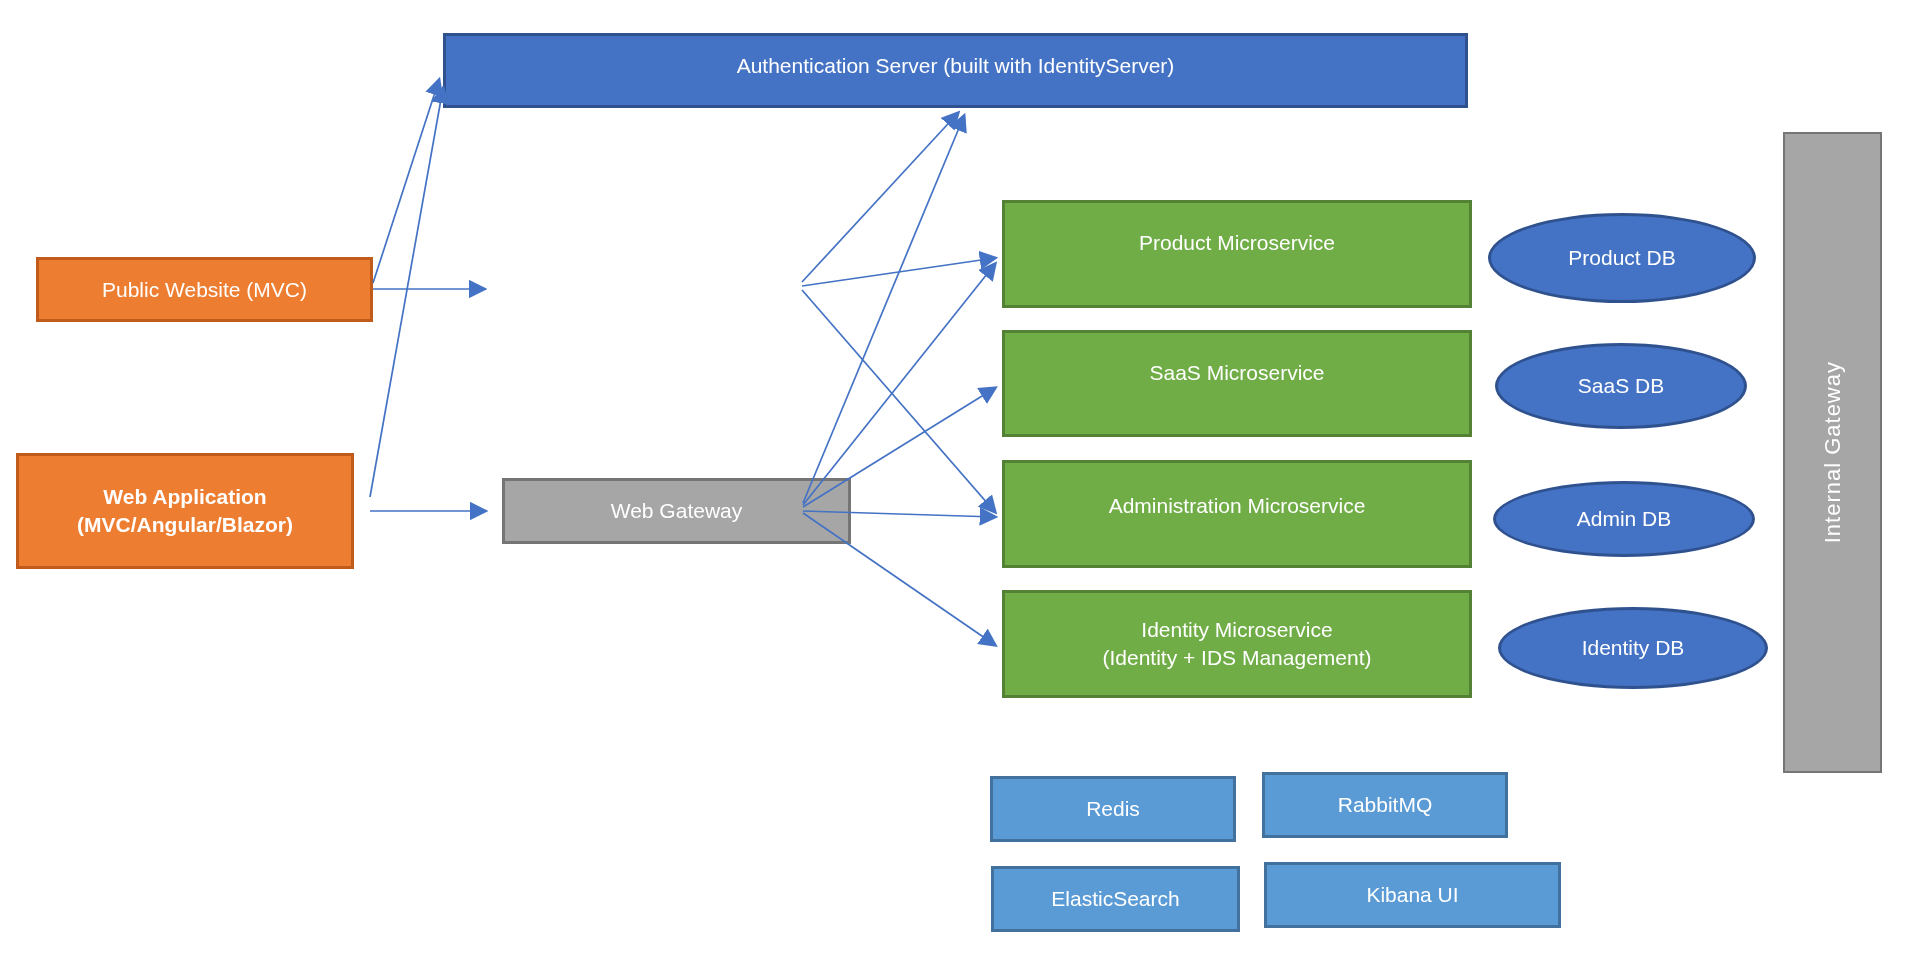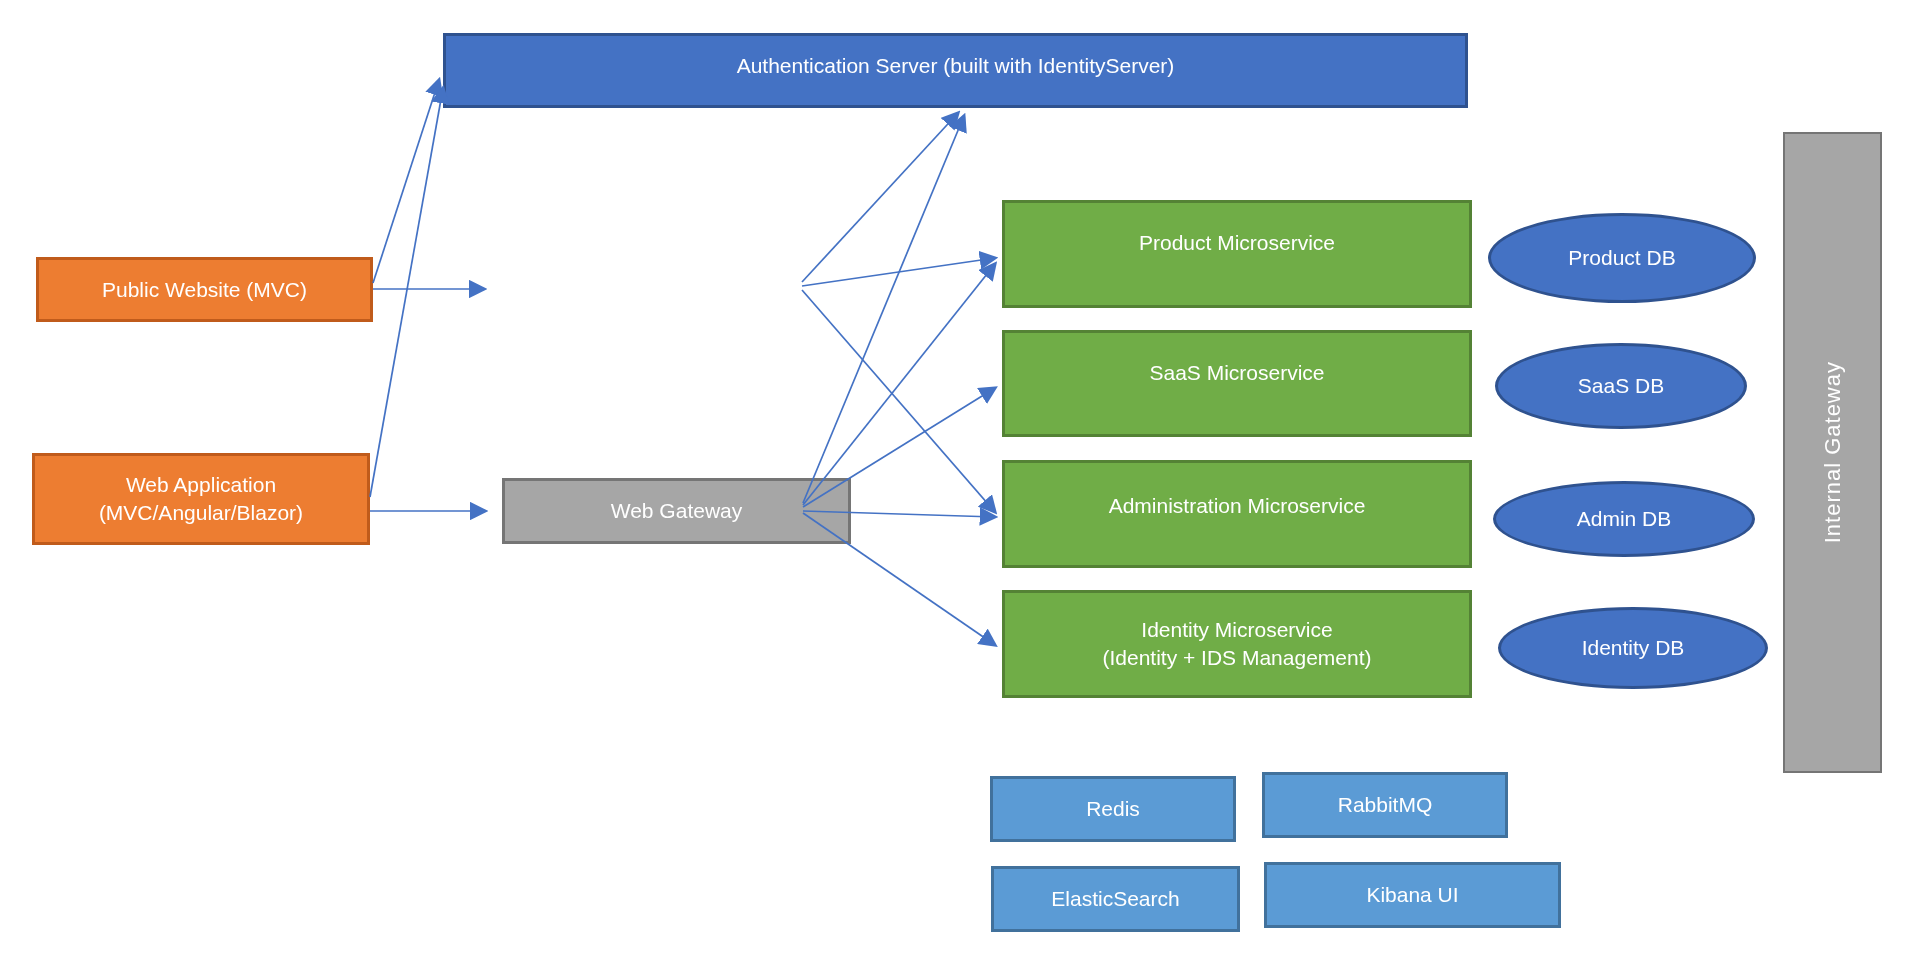--- a/index.html
+++ b/index.html
@@ -16,21 +16,21 @@
   .box-orange{background:var(--orange-fill);border:3px solid var(--orange-border);}
   .box-gray{background:var(--gray-fill);border:3px solid var(--gray-border);}
   .box-green{background:var(--green-fill);border:3px solid var(--green-border);}
   .box-lightblue{background:var(--lightblue-fill);border:3px solid var(--lightblue-border);}
   .ellipse{background:var(--blue-fill);border:3px solid var(--blue-border);border-radius:50%;}
   .bar-gray{background:var(--gray-fill);border:2px solid var(--gray-border);}
 
   
   #auth-server{left:443px;top:33px;width:1025px;height:75px;padding-bottom:10px;}
   #public-website{left:36px;top:257px;width:337px;height:65px;}
-  #web-application{left:32px;top:453px;width:338px;height:92px;}
+  #web-application{left:16px;top:453px;width:338px;height:116px;font-weight:bold;}
   #public-web-gateway{left:489px;top:254px;width:313px;height:66px;}
   #web-gateway{left:490px;top:478px;width:349px;height:66px;margin-left:12px;}
   #product-ms{left:1002px;top:200px;width:470px;height:108px;padding-bottom:22px;}
   #saas-ms{left:1002px;top:330px;width:470px;height:107px;padding-bottom:22px;}
   #admin-ms{left:1002px;top:460px;width:470px;height:108px;padding-bottom:16px;}
   #identity-ms{left:1002px;top:590px;width:470px;height:108px;}
   #product-db{left:1488px;top:213px;width:268px;height:90px;}
   #saas-db{left:1495px;top:343px;width:252px;height:86px;}
   #admin-db{left:1493px;top:481px;width:262px;height:76px;}
   #identity-db{left:1498px;top:607px;width:270px;height:82px;}

